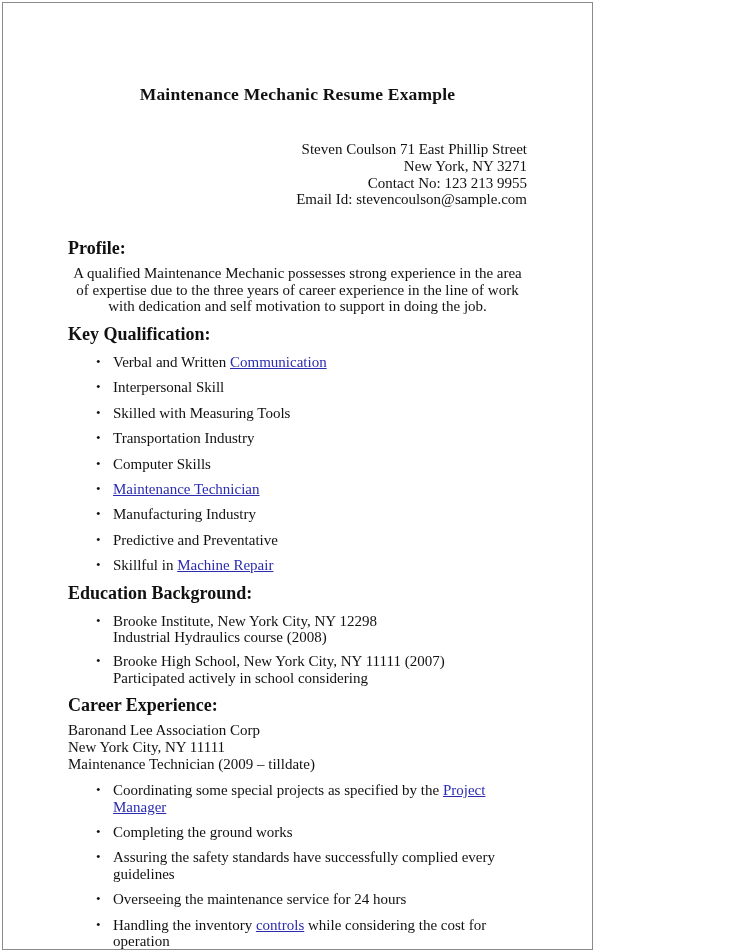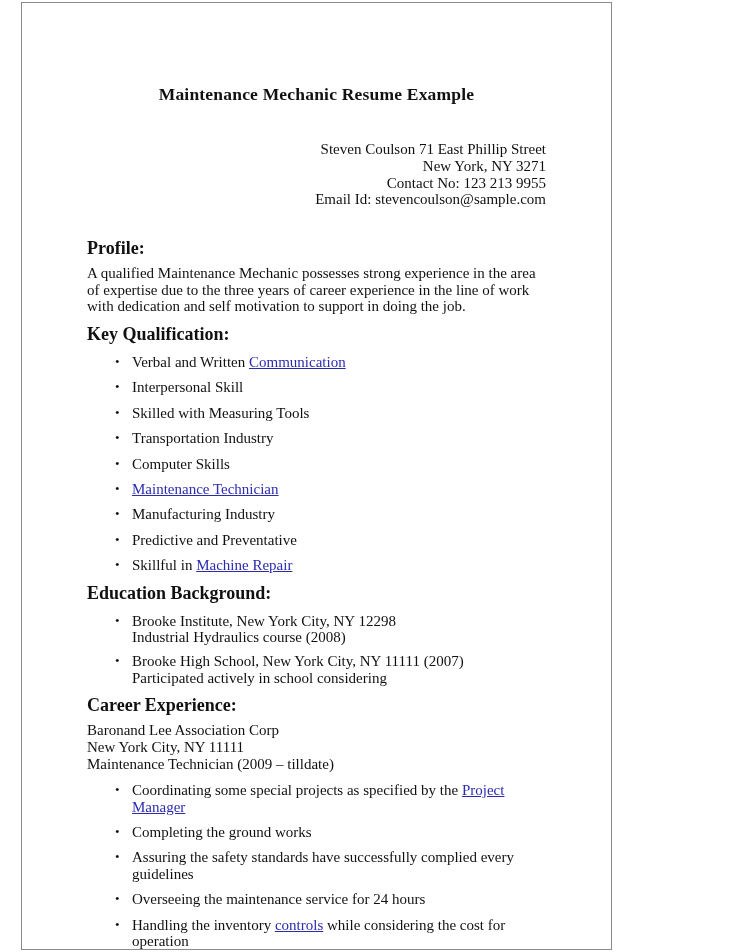--- a/index.html
+++ b/index.html
@@ -9,21 +9,20 @@
   }
   .page {
     position: relative;
     width: 595px;
     height: 952px;
     box-sizing: border-box;
     background: #ffffff;
     font-family: "Liberation Serif", serif;
     color: #111111;
     overflow: hidden;
-    margin-left: 19px;
   }
   .frame {
     position: absolute;
     inset: 2px;
     border: 1px solid #8a8a8a;
     pointer-events: none;
   }
   .content {
     padding: 0 68px;
   }
@@ -45,20 +44,21 @@
     margin: 0;
     margin-top: 30px;
     font-size: 18px;
     font-weight: bold;
   }
   h2.sec.tight { margin-top: 9px; }
   p.body-text {
     margin: 6px 0 0 0;
     font-size: 15px;
     line-height: 16.6px;
+    text-align: center;
   }
   .list {
     margin-top: 9px;
   }
   .bullet-row {
     display: flex;
     padding-left: 28px;
     margin-bottom: 9px;
     font-size: 15px;
     line-height: 16.4px;

